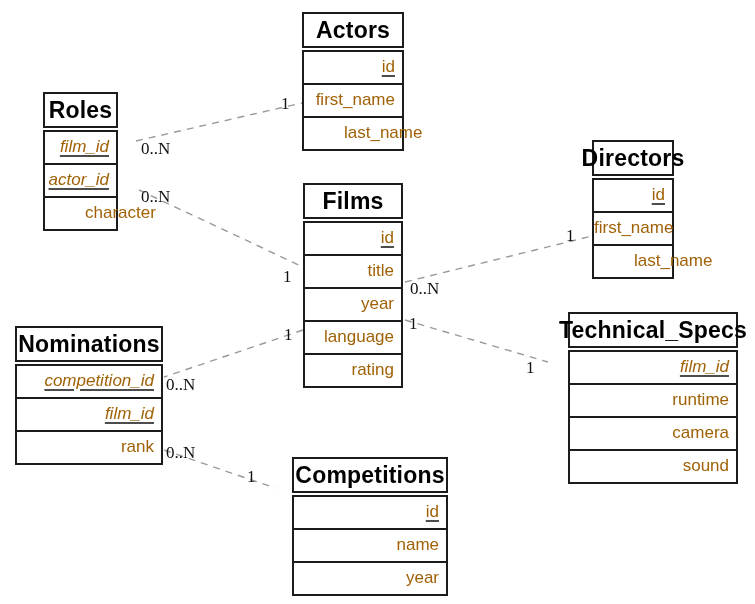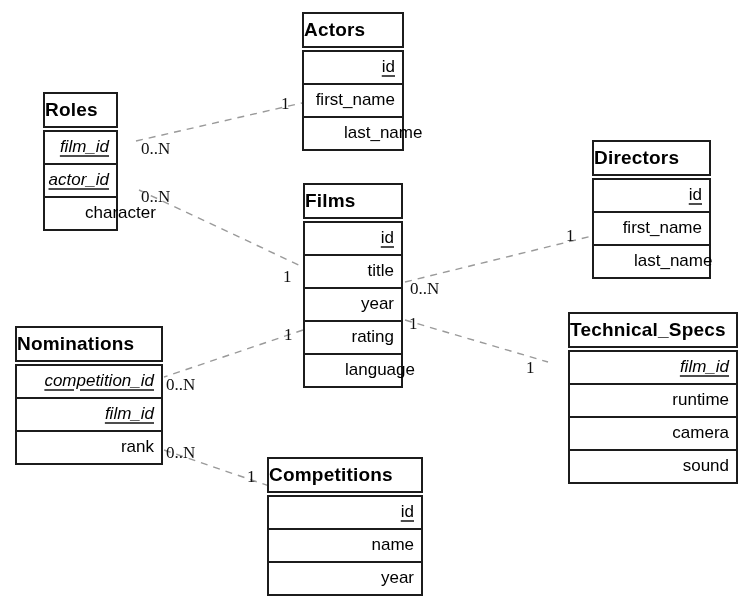--- a/index.html
+++ b/index.html
@@ -26,41 +26,41 @@
     position: absolute;
     box-sizing: border-box;
   }
   .tbl-header {
     box-sizing: border-box;
     height: 36px;
     border: 2px solid #1c1c1c;
     background: #ffffff;
     display: flex;
     align-items: center;
-    justify-content: flex-start;
+    justify-content: center;
     font-weight: bold;
-    font-size: 19px;
+    font-size: 23px;
     color: #000000;
     margin-bottom: 2px;
     letter-spacing: 0.2px;
   }
   .tbl-body {
     box-sizing: border-box;
     border: 2px solid #1c1c1c;
     background: #ffffff;
   }
   .tbl-row {
     box-sizing: border-box;
     height: 33px;
     line-height: 30px;
     border-bottom: 2px solid #1c1c1c;
     text-align: right;
     padding-right: 7px;
     font-size: 17px;
-    color: #000000;
+    color: #a16207;
     white-space: nowrap;
   }
   .tbl-row:last-child {
     border-bottom: none;
     height: 31px;
     margin-left: 40px;
   }
   .attr.pk, .attr.pkfk {
     text-decoration: underline;
     text-decoration-thickness: 1.5px;
@@ -113,25 +113,25 @@
         </div>
       </div>
       <div class="tbl" style="left: 303px; top: 183px; width: 100px;">
         <div class="tbl-header">
           <span>Films</span>
         </div>
         <div class="tbl-body">
           <div class="tbl-row"><span class="attr pk">id</span></div>
           <div class="tbl-row"><span class="attr plain">title</span></div>
           <div class="tbl-row"><span class="attr plain">year</span></div>
+          <div class="tbl-row"><span class="attr plain">language</span></div>
           <div class="tbl-row"><span class="attr plain">rating</span></div>
-          <div class="tbl-row"><span class="attr plain">language</span></div>
         </div>
       </div>
-      <div class="tbl" style="left: 592px; top: 140px; width: 119px;">
+      <div class="tbl" style="left: 592px; top: 140px; width: 82px;">
         <div class="tbl-header">
           <span>Directors</span>
         </div>
         <div class="tbl-body">
           <div class="tbl-row"><span class="attr pk">id</span></div>
           <div class="tbl-row"><span class="attr plain">first_name</span></div>
           <div class="tbl-row"><span class="attr plain">last_name</span></div>
         </div>
       </div>
       <div class="tbl" style="left: 15px; top: 326px; width: 148px;">
@@ -148,21 +148,21 @@
         <div class="tbl-header">
           <span>Technical_Specs</span>
         </div>
         <div class="tbl-body">
           <div class="tbl-row"><span class="attr pkfk">film_id</span></div>
           <div class="tbl-row"><span class="attr plain">runtime</span></div>
           <div class="tbl-row"><span class="attr plain">camera</span></div>
           <div class="tbl-row"><span class="attr plain">sound</span></div>
         </div>
       </div>
-      <div class="tbl" style="left: 267px; top: 457px; width: 156px;">
+      <div class="tbl" style="left: 292px; top: 457px; width: 156px;">
         <div class="tbl-header">
           <span>Competitions</span>
         </div>
         <div class="tbl-body">
           <div class="tbl-row"><span class="attr pk">id</span></div>
           <div class="tbl-row"><span class="attr plain">name</span></div>
           <div class="tbl-row"><span class="attr plain">year</span></div>
         </div>
       </div>
     </div>

